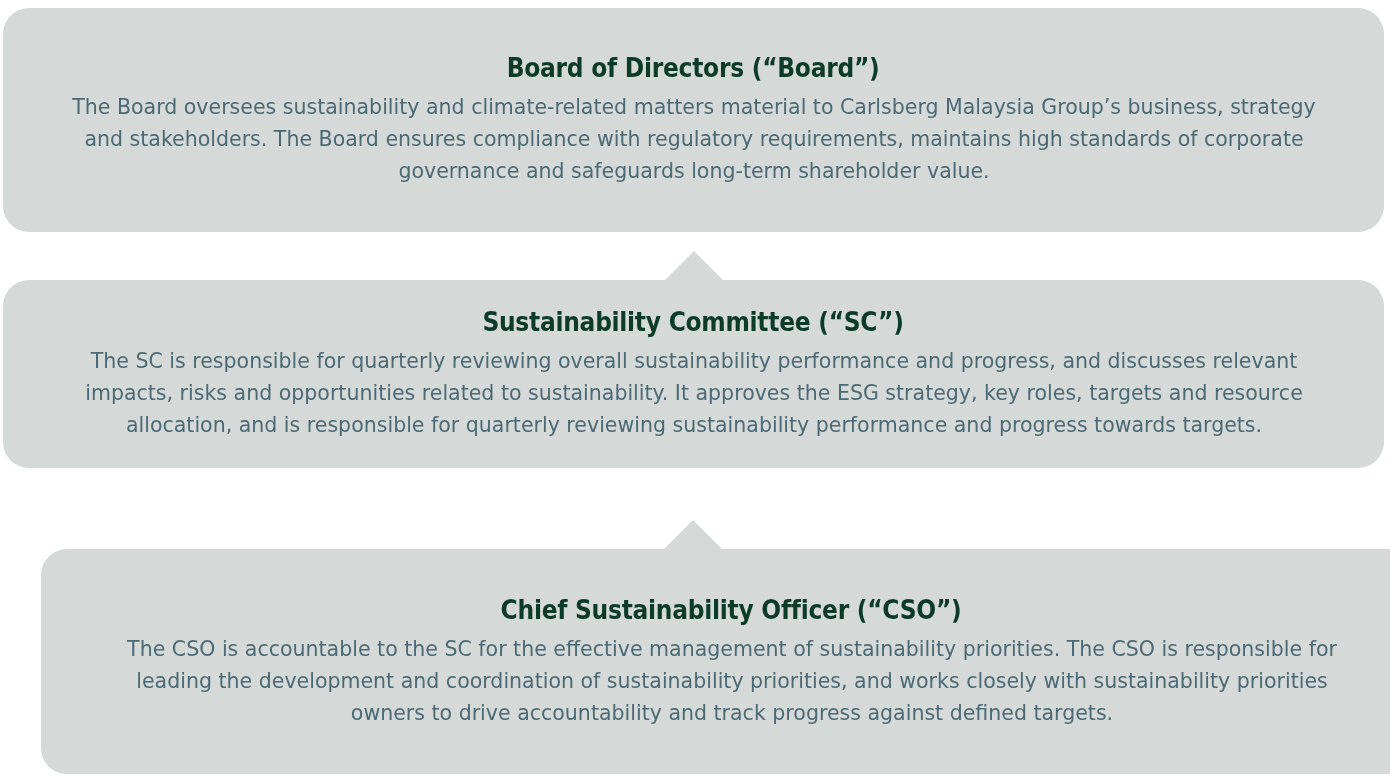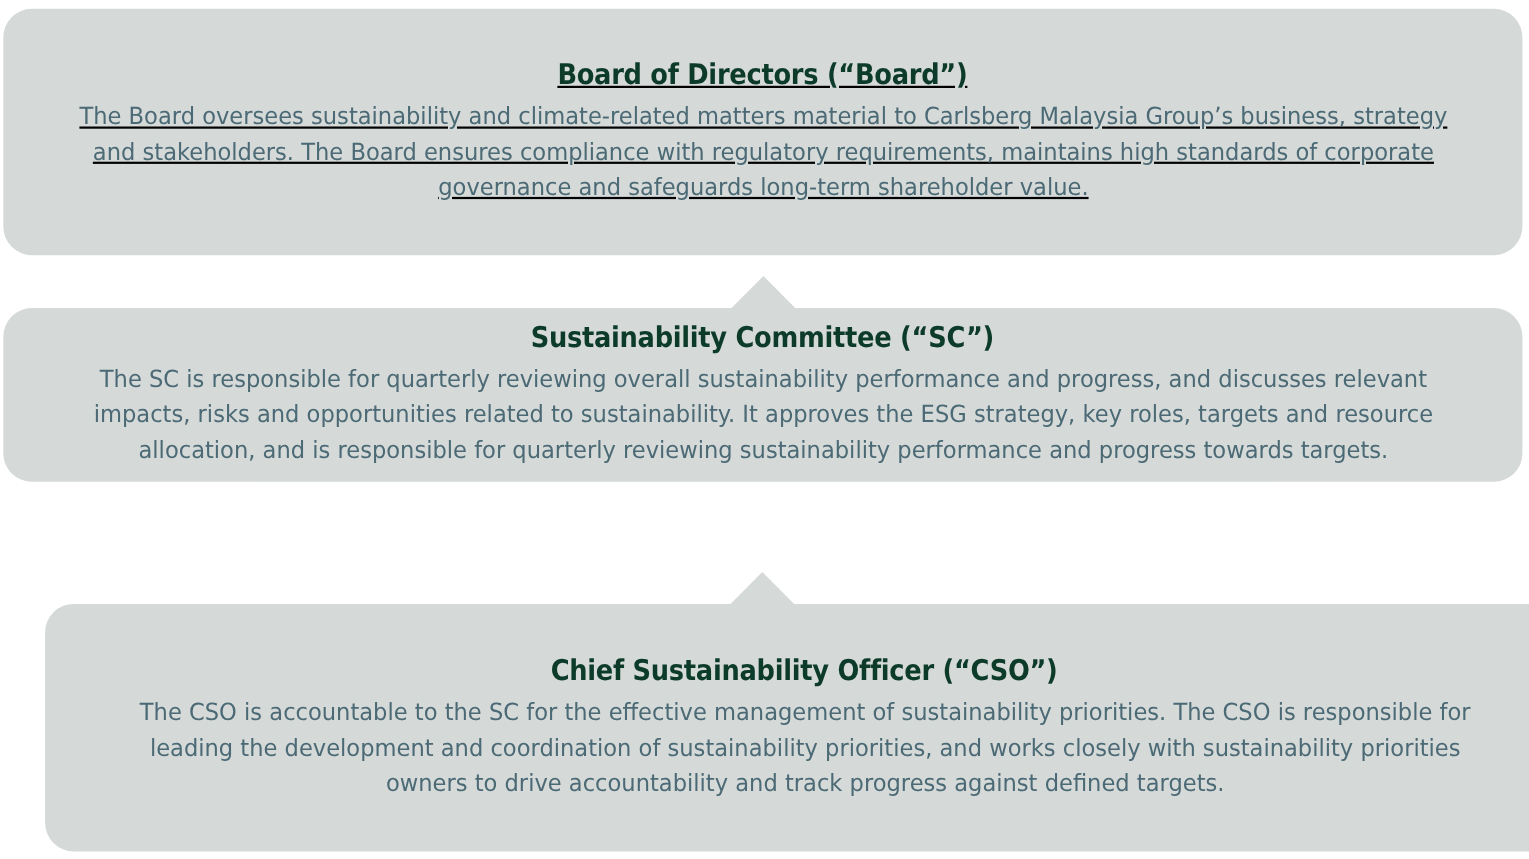--- a/index.html
+++ b/index.html
@@ -31,22 +31,22 @@
     border-radius: 26px;
     text-align: center;
     padding: 0 24px;
     display: flex;
     flex-direction: column;
     justify-content: center;
     align-items: center;
   }
 
   
-  .tier-1 { top: 8px;   height: 224px; text-decoration: underline; }
-  .tier-2 { top: 280px; height: 158px; }
+  .tier-1 { top: 8px;   height: 224px; }
+  .tier-2 { top: 280px; height: 188px; }
   .tier-3 { top: 549px; height: 225px; margin-left: 38px; }
 
   .box-title {
     font-family: "DejaVu Sans", sans-serif;
     font-weight: bold;
     font-size: 26px;
     letter-spacing: -0.3px;
     color: #0d3b2a;
     line-height: 1.2;
     margin: 0 0 7px 0;

